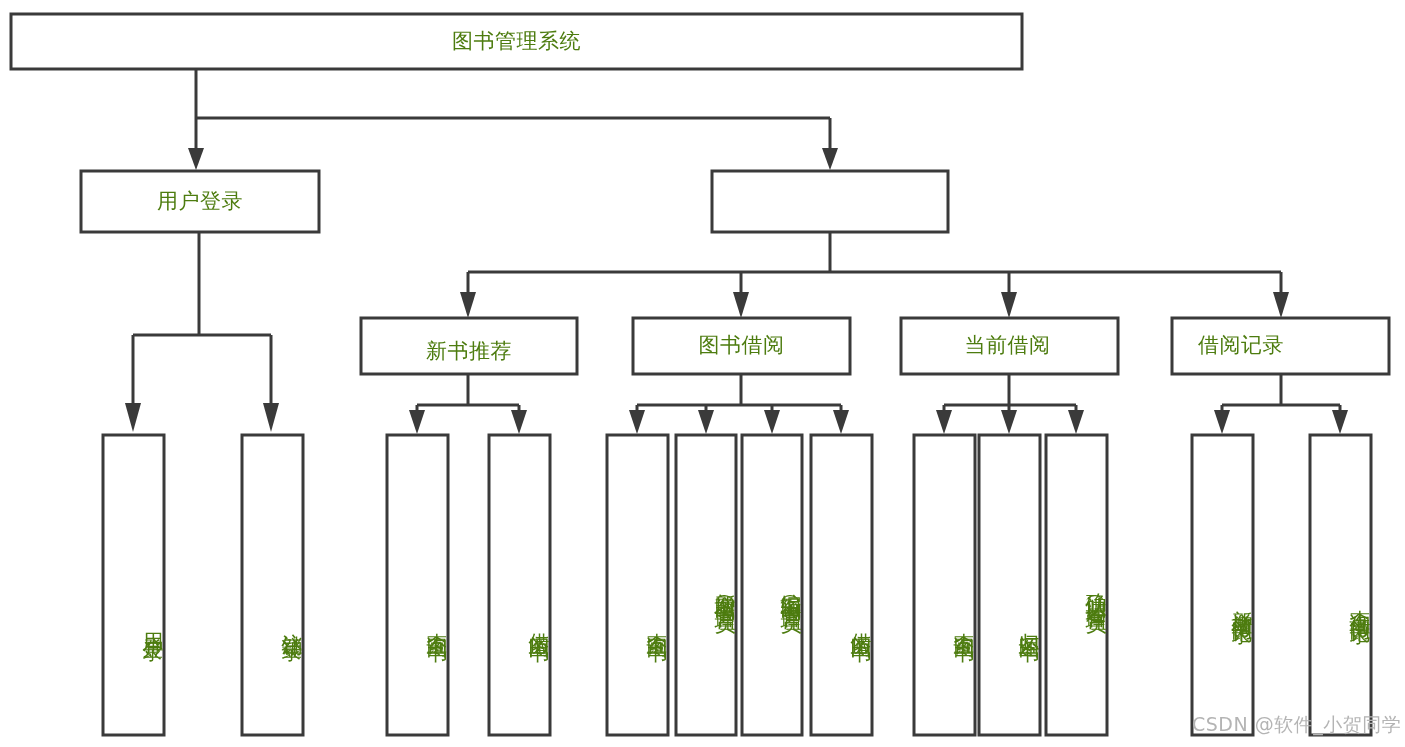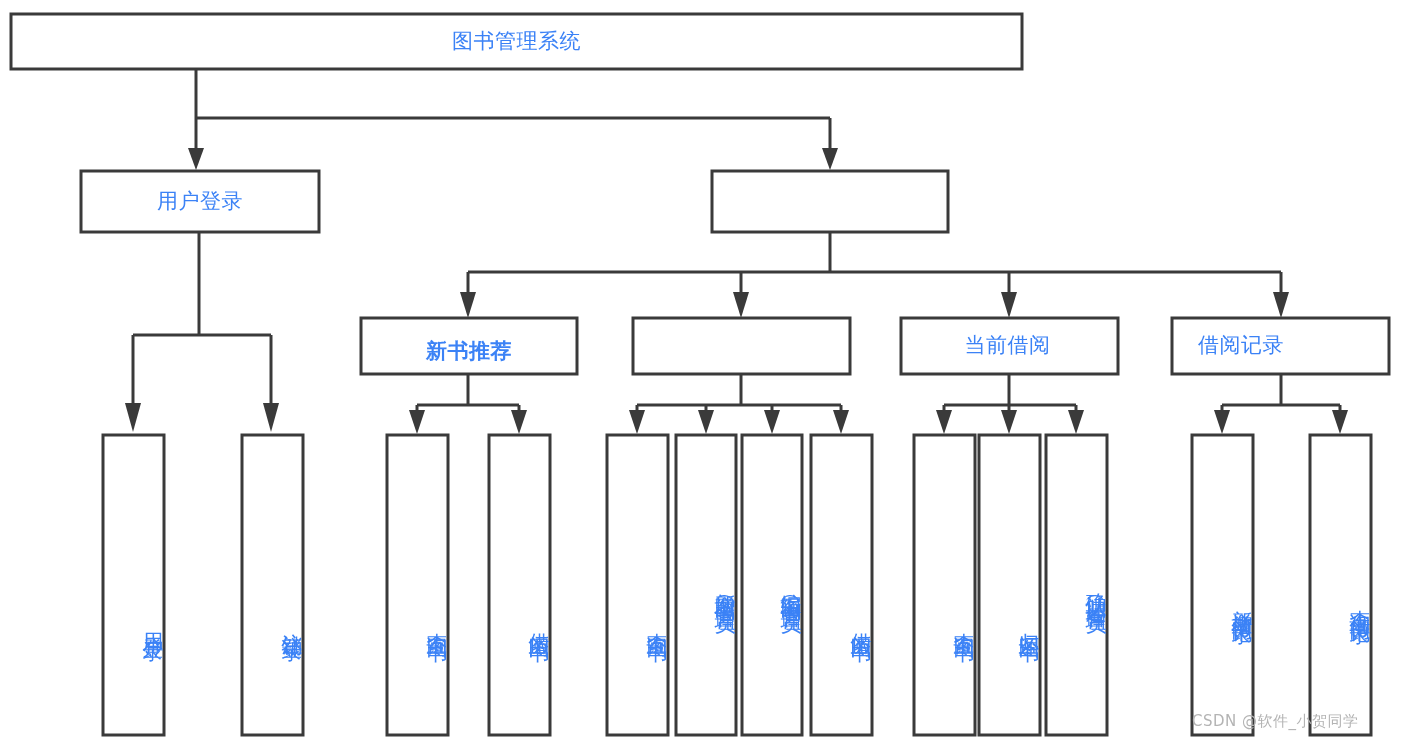--- a/index.html
+++ b/index.html
@@ -39,21 +39,21 @@
   }
   .arrow-head {
     fill: #3a3a3a;
     stroke: none;
   }
   .node-label {
     position: absolute;
     display: flex;
     align-items: center;
     justify-content: center;
-    color: #3b82f6;
+    color: #4d7c0f;
     font-family: "DejaVu Sans", "Liberation Sans", sans-serif;
     pointer-events: none;
     box-sizing: border-box;
   }
   .node-label.horizontal {
     font-size: 21px;
     letter-spacing: 0.5px;
     line-height: 1.1;
     white-space: nowrap;
   }
@@ -68,21 +68,21 @@
     padding-top: 4px;
     white-space: nowrap;
   }
   .node-label.vertical.top-aligned {
     align-items: flex-start;
   }
   .watermark {
     position: absolute;
     left: 1192px;
     top: 712px;
-    font-size: 15px;
+    font-size: 19px;
     color: #b4b4b4;
     font-family: "DejaVu Sans", "Liberation Sans", sans-serif;
     white-space: nowrap;
     letter-spacing: 0.5px;
   }
 </style>
 </head>
 <body>
 
 <div id="diagram-root">
@@ -189,21 +189,22 @@
 
     <rect class="node-box" x="1192" y="435" width="61" height="300"></rect>
     <rect class="node-box" x="1310" y="435" width="61" height="300"></rect>
 
   </svg>
 
   <div class="node-label horizontal" style="left:11px; top:14px; width:1011px; height:55px;">图书管理系统</div>
 
   <div class="node-label horizontal" style="left:81px; top:171px; width:238px; height:61px;">用户登录</div>
 
-  <div class="node-label horizontal" style="left:361px; top:318px; width:216px; height:68px;font-weight:bold;">新书推荐</div>
+  <div class="node-label horizontal" style="left:361px; top:318px; width:216px; height:68px;">新书推荐</div>
+  <div class="node-label horizontal" style="left:633px; top:318px; width:217px; height:56px;">图书借阅</div>
   <div class="node-label horizontal" style="left:901px; top:318px; width:213px; height:56px;">当前借阅</div>
   <div class="node-label horizontal" style="left:1128px; top:318px; width:226px; height:56px;">借阅记录</div>
 
   <div class="node-label vertical" style="left:103px; top:505px; width:61px; height:230px;">用户登录</div>
   <div class="node-label vertical" style="left:242px; top:505px; width:61px; height:230px;">注销登录</div>
 
   <div class="node-label vertical" style="left:387px; top:505px; width:61px; height:230px;">查询图书</div>
   <div class="node-label vertical" style="left:489px; top:505px; width:61px; height:230px;">借阅图书</div>
 
   <div class="node-label vertical" style="left:607px; top:505px; width:61px; height:230px;">查询图书</div>

